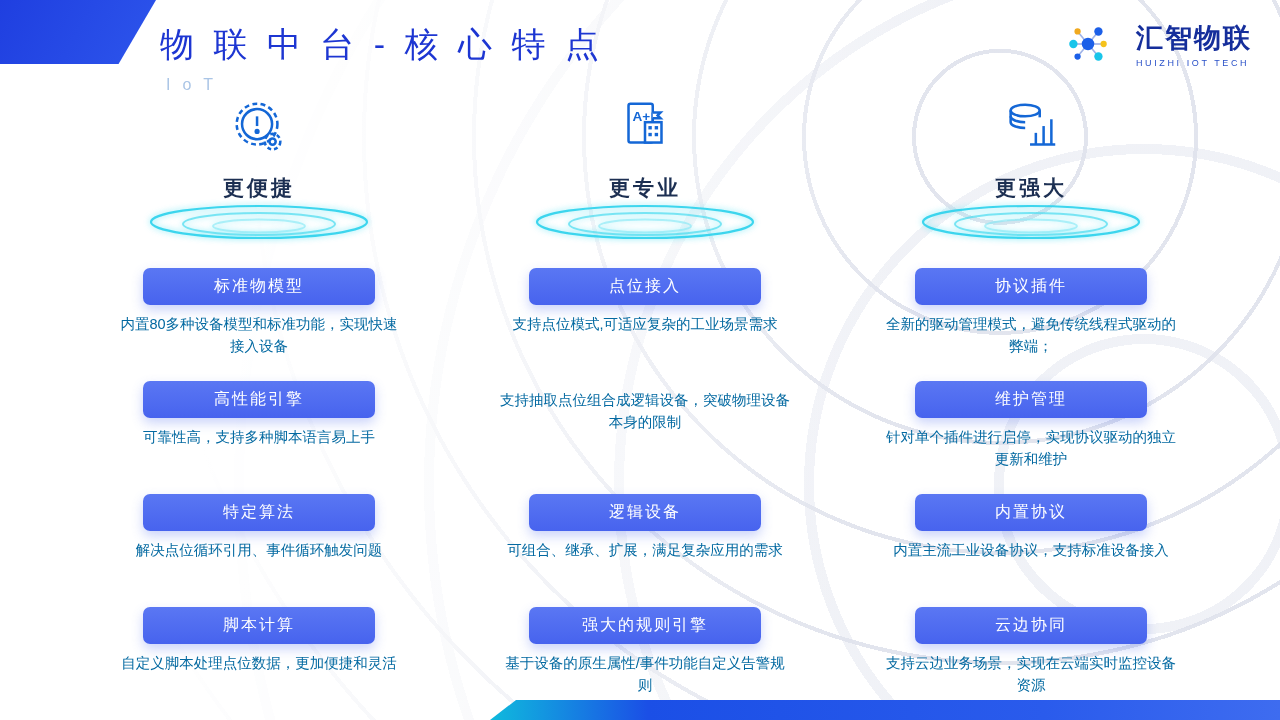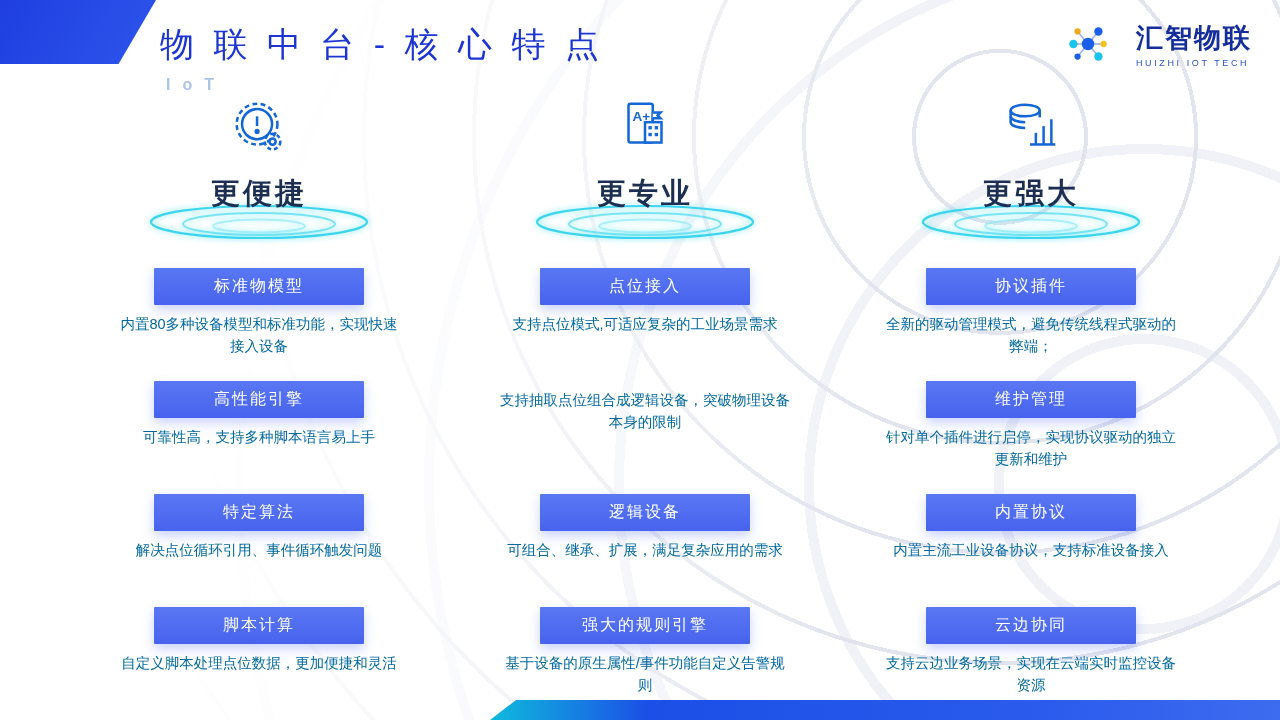--- a/index.html
+++ b/index.html
@@ -29,46 +29,46 @@
   .corner-shape {
     position:absolute; left:0; top:0; width:156px; height:64px;
     background:linear-gradient(120deg,#1f3fe0,#2d55ec);
     clip-path:polygon(0 0, 100% 0, 76% 100%, 0 100%);
   }
   .title-block { position:absolute; left:160px; top:22px; }
   .page-title {
     font-size:34px; font-weight:normal; color:#1d36d2; letter-spacing:5px; white-space:nowrap;
   }
   .page-subtitle {
-    margin-top:8px; margin-left:6px; font-size:16px; font-weight:bold;
+    margin-top:8px; margin-left:6px; font-size:16px; font-weight:normal;
     color:#aac5e6; letter-spacing:12px;
   }
   .logo { position:absolute; right:28px; top:20px; display:flex; align-items:center; gap:24px; }
   .logo-text { display:flex; flex-direction:column; }
   .logo-name { font-size:27px; font-weight:bold; color:#152e9b; letter-spacing:2px; }
   .logo-tagline { font-size:9px; font-weight:normal; color:#2a51c8; letter-spacing:2.6px; margin-top:2px; }
 
   .columns { position:absolute; top:96px; left:108px; display:flex; gap:84px; }
   .column { width:302px; display:flex; flex-direction:column; align-items:center; }
   .col-icon { height:64px; }
 
   .heading-wrap { position:relative; margin-top:14px; height:78px; width:240px; }
   .col-heading {
     position:relative; z-index:2; text-align:center;
-    font-size:29px; font-weight:bold; color:#1c2f52; letter-spacing:3px;
+    font-size:21px; font-weight:bold; color:#1c2f52; letter-spacing:3px;
   }
   .halo {
     position:absolute; left:50%; top:26px; transform:translateX(-50%); z-index:1;
     filter:drop-shadow(0 0 3px rgba(63,222,242,0.8));
   }
 
   .items { margin-top:16px; display:flex; flex-direction:column; }
   .item { height:113px; display:flex; flex-direction:column; align-items:center; }
   .pill {
-    width:210px; height:37px; border-radius:1px;
+    width:232px; height:37px; border-radius:7px;
     background:linear-gradient(180deg,#5a77f3,#4763ee);
     color:#ffffff; font-size:16px; letter-spacing:2px;
     display:flex; align-items:center; justify-content:center;
     box-shadow:0 5px 12px rgba(78,108,240,0.3);
   }
   .desc {
     margin-top:9px; width:290px; text-align:center;
     font-size:14.5px; line-height:1.5; color:#0369a1;
   }
 

